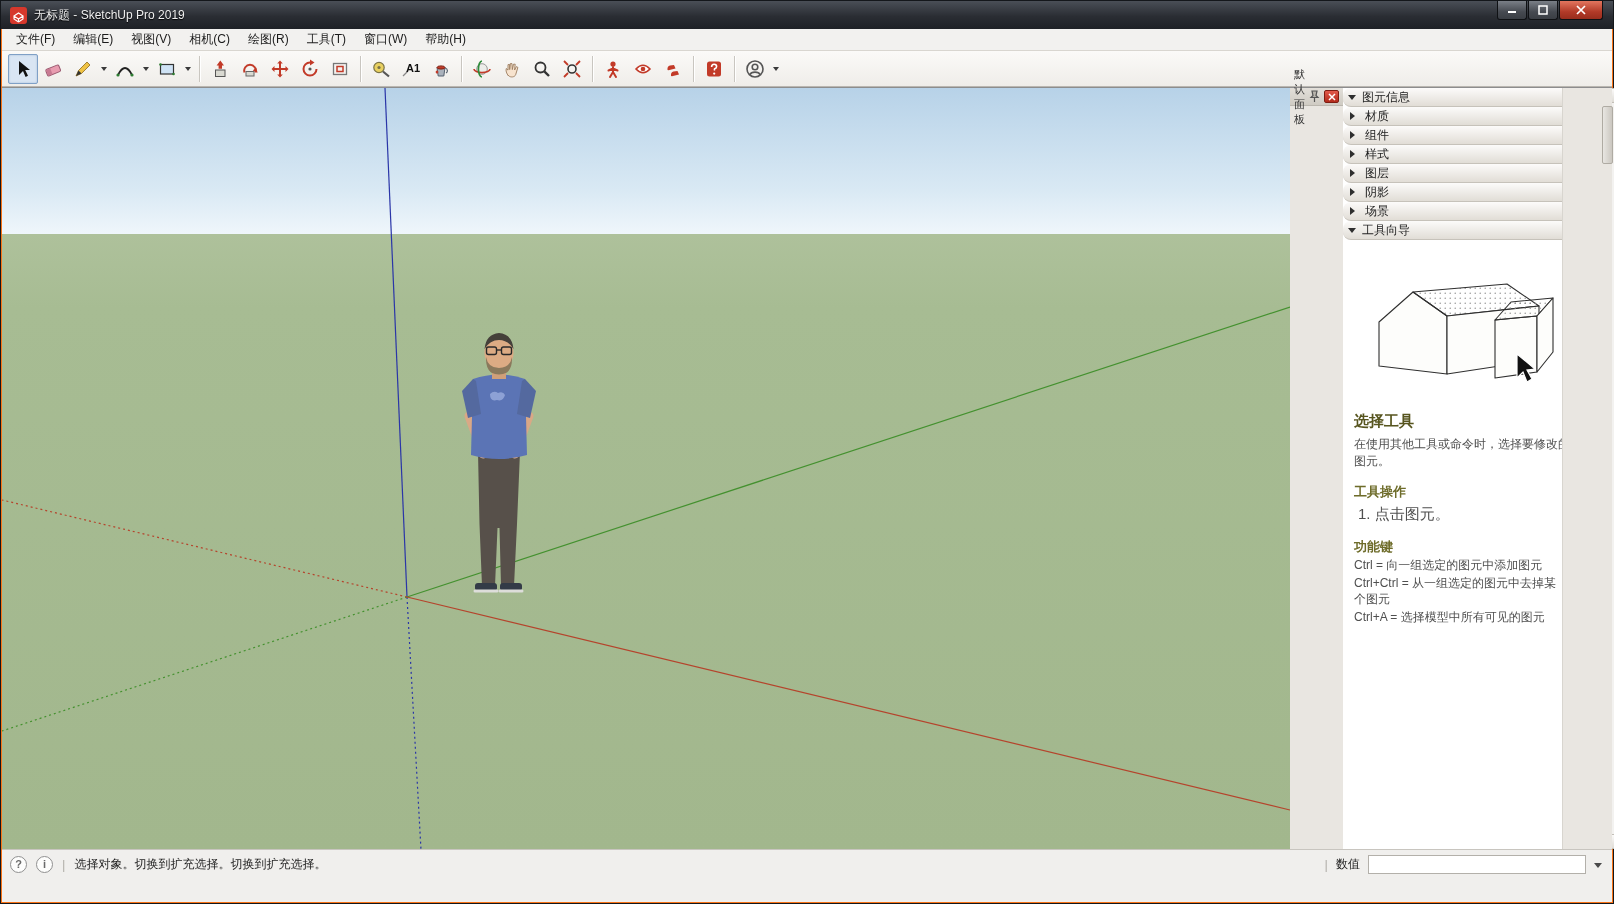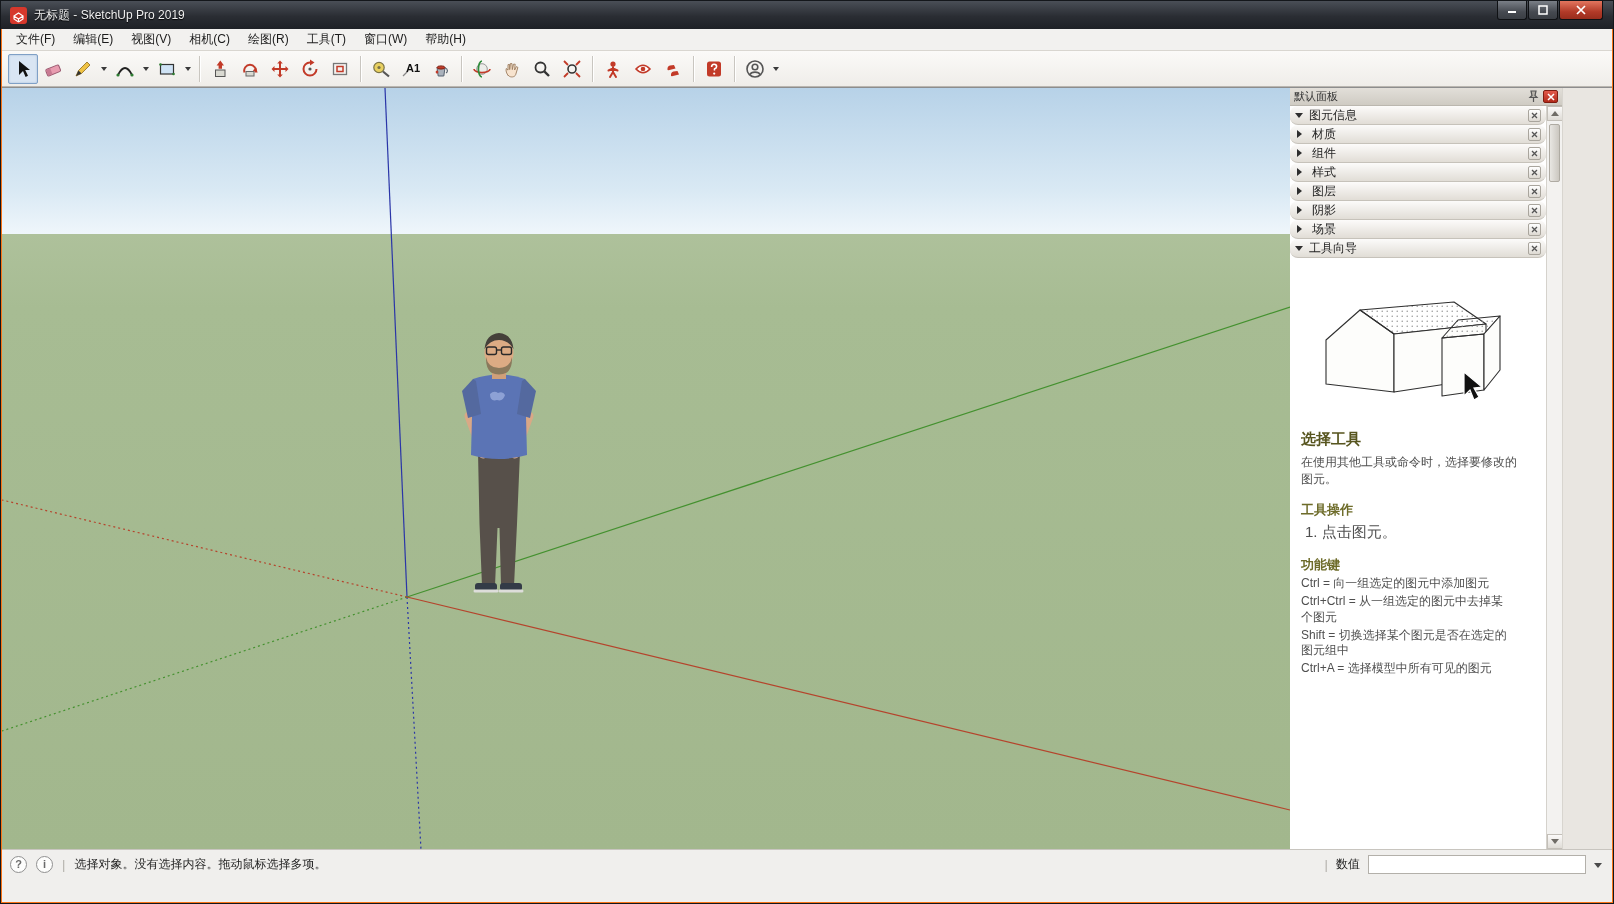--- a/index.html
+++ b/index.html
@@ -34,21 +34,21 @@
   .tsep { width:1px; height:26px; background:#C9C6C0; margin:0 5px; box-shadow:1px 0 0 #FFF; }
   .tcaret { width:12px; height:30px; display:flex; align-items:center; justify-content:center; }
   .caret-glyph { width:0; height:0; border:3.5px solid transparent; border-top:4.5px solid #3A3A3A; margin-top:4px; }
 
   
   .viewport { position:absolute; top:86px; left:1px; width:1288px; height:762px; border-top:1px solid #8D8D8D; }
 
   
   .panel { position:absolute; top:86px; left:1289px; right:1px; height:762px;
     background:#E9E6E1; border-top:1px solid #8D8D8D; display:flex; }
-  .panel-main { width:272px; display:flex; flex-direction:column; }
+  .panel-main { width:272px; display:flex; flex-direction:row; }
   .panel-header { height:18px; background:linear-gradient(#E2DFD9,#CFCBC3);
     border-bottom:1px solid #BBB7AF; display:flex; align-items:center; padding:0 4px; gap:4px; }
   .panel-title { flex:1; font-size:11px; color:#333; }
   .panel-close-red { width:15px; height:13px; background:linear-gradient(#E25A4B,#B22A1B);
     border:1px solid #7E1D12; border-radius:2px; display:flex; align-items:center; justify-content:center; }
   .panel-body { flex:1; display:flex; min-height:0; }
   .sections { width:256px; display:flex; flex-direction:column; background:#FFFFFF; min-height:0; }
   .sec-h { height:19px; flex:0 0 19px; background:linear-gradient(#FCFBFA,#E1DDD6);
     border-bottom:1px solid #C6C2BA; display:flex; align-items:center; padding:0 5px; gap:6px;border-radius:8px; }
   .sec-label { flex:1; font-size:12px; color:#1F1F1F; }
@@ -482,21 +482,20 @@
               <polygon points="148,92 148,116 154,110 158,120 163,117 158,108 166,107" fill="#111" stroke="#FFF" stroke-width="1.2"></polygon>
             </svg>
 
             <div class="ins-h1">选择工具</div>
             <div class="ins-p">在使用其他工具或命令时，选择要修改的图元。</div>
             <div class="ins-h2">工具操作</div>
             <div class="ins-li">1. 点击图元。</div>
             <div class="ins-h2">功能键</div>
             <div class="ins-key">Ctrl = 向一组选定的图元中添加图元</div>
             <div class="ins-key">Ctrl+Ctrl = 从一组选定的图元中去掉某个图元</div>
-            <div class="ins-key">Shift = 切换选择某个图元是否在选定的图元组中</div>
             <div class="ins-key">Ctrl+A = 选择模型中所有可见的图元</div>
 
           </div>
         </div>
 
         <div class="vscroll">
           <div class="vs-btn">
               <span class="vs-up-glyph"></span>
             </div>
           <div class="vs-track">
@@ -514,21 +513,21 @@
 
   <div class="statusbar">
     <div class="status-left">
       <div class="sicon">
         <span>?</span>
       </div>
       <div class="sicon">
         <span>i</span>
       </div>
       <span class="ssep">|</span>
-      <span class="smsg">选择对象。没有选择内容。拖动鼠标选择多项。</span>
+      <span class="smsg">选择对象。切换到扩充选择。切换到扩充选择。</span>
     </div>
     <div class="status-right">
       <span class="ssep">|</span>
       <span class="meas-label">数值</span>
       <input class="meas-input" type="text" value="" style="">
       <span class="schevron"></span>
     </div>
   </div>
 
 </div>

